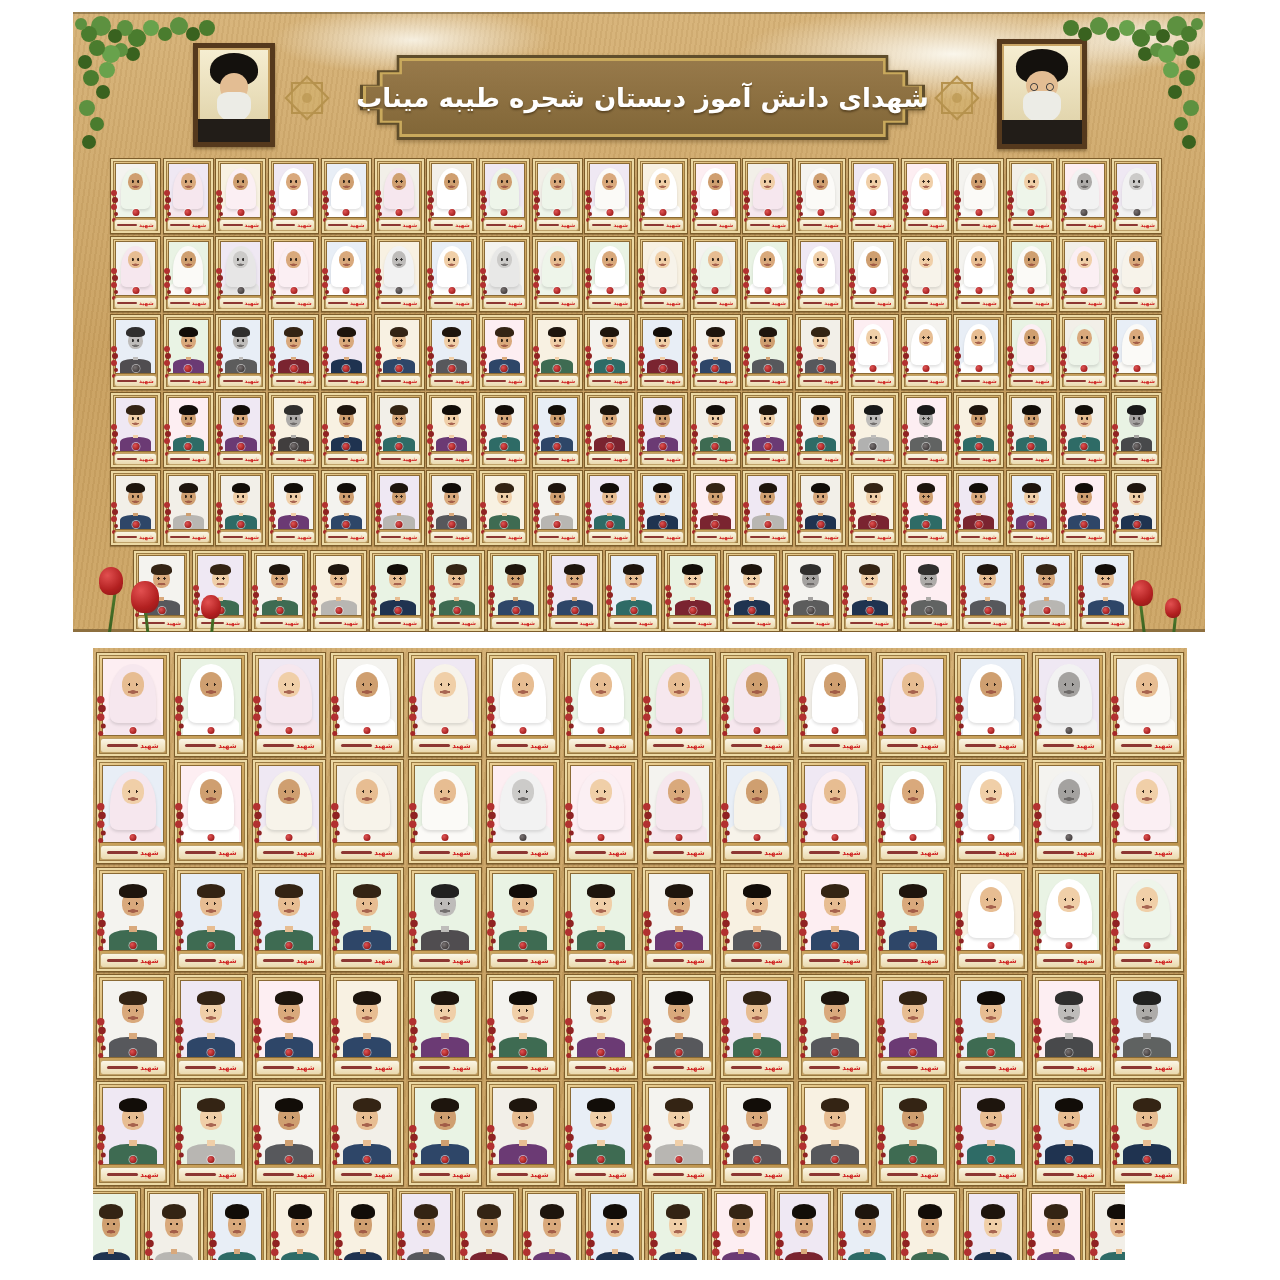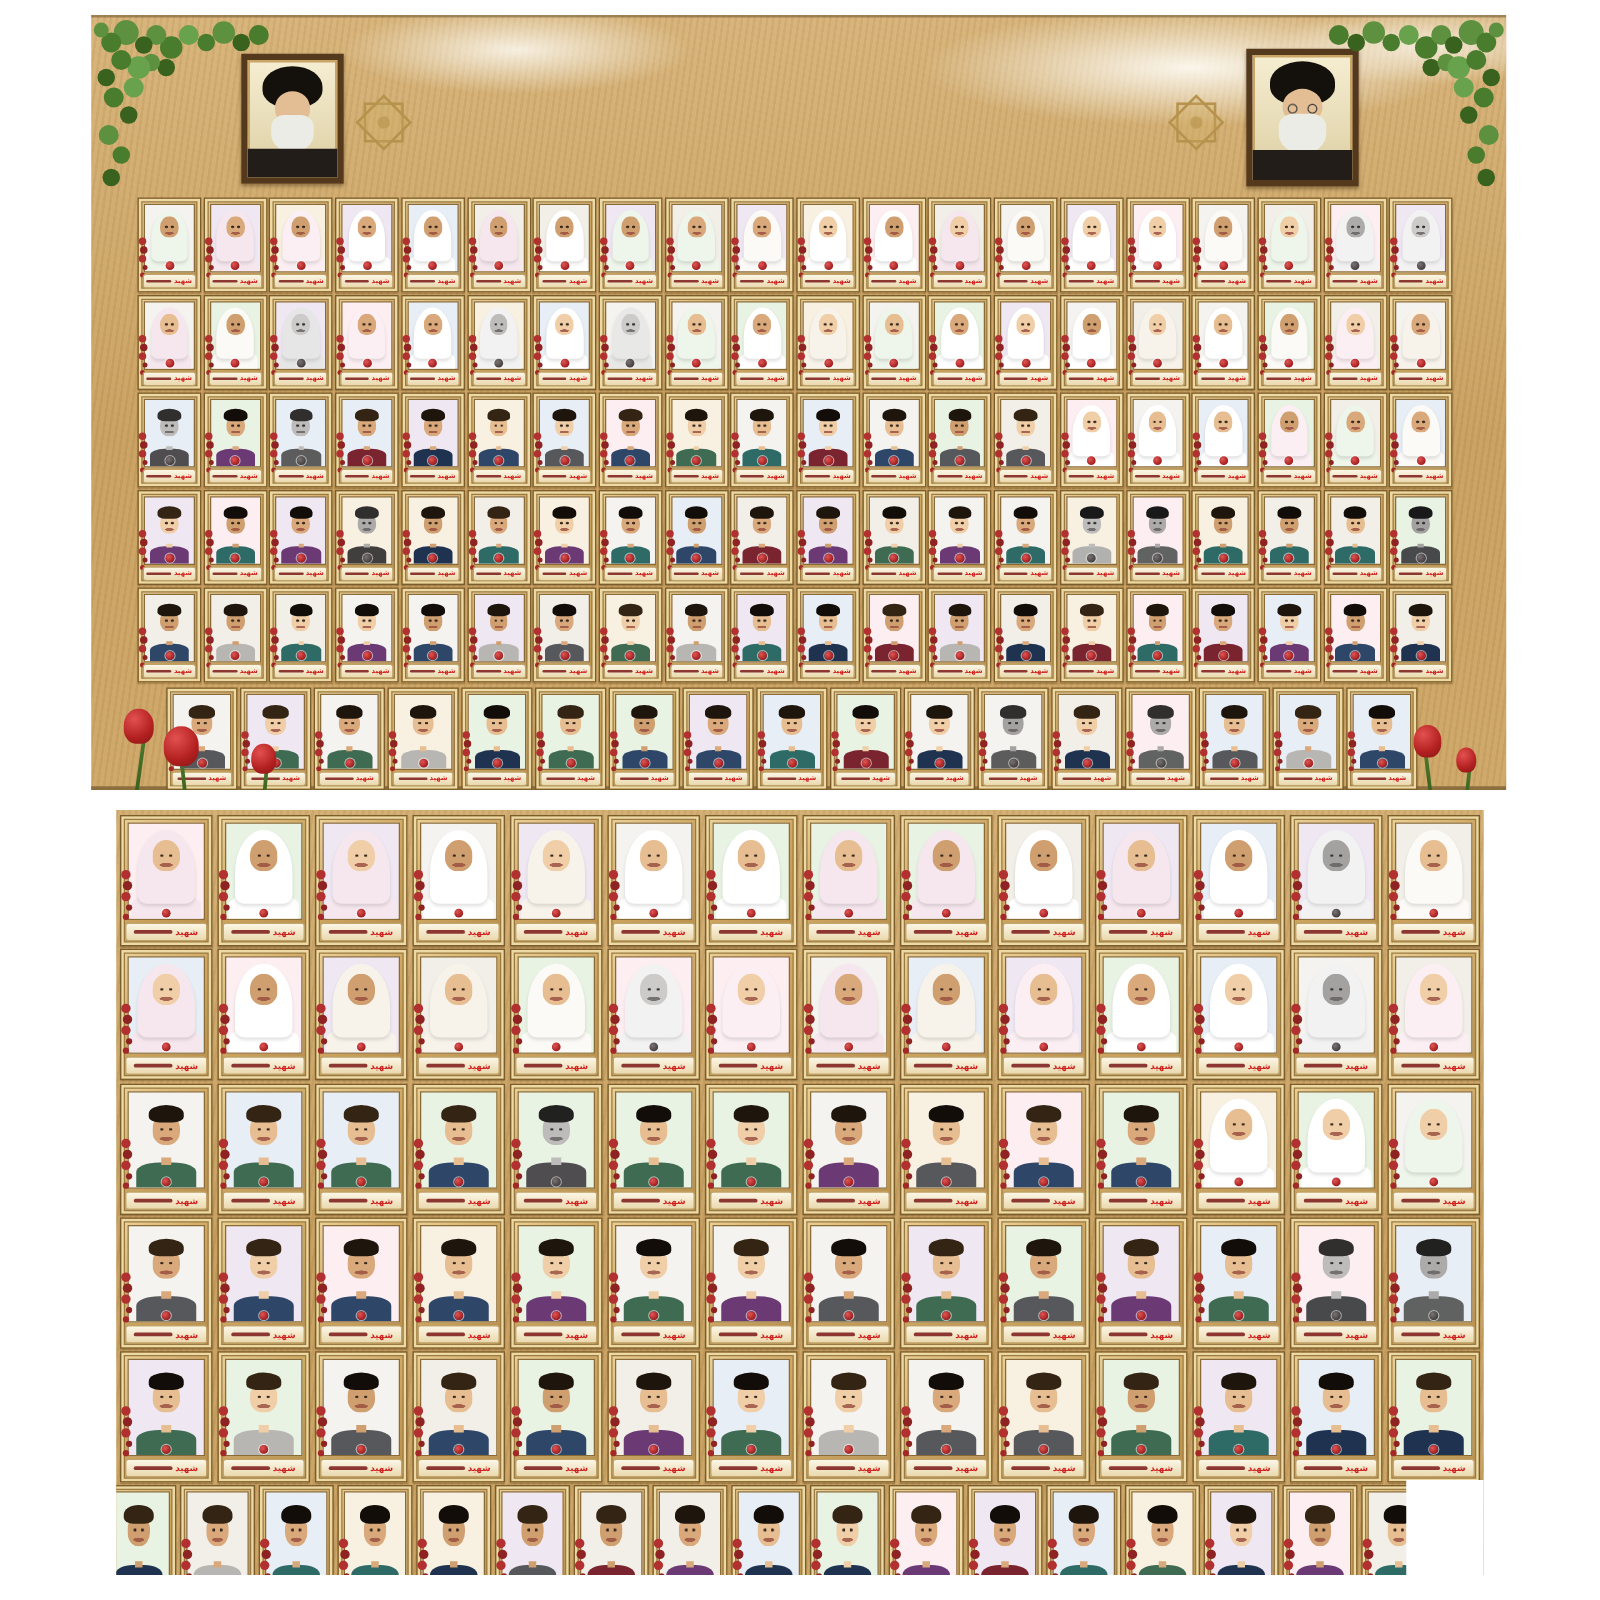--- a/index.html
+++ b/index.html
@@ -122,20 +122,26 @@
   <div class="ivy left"></div>
   <div class="ivy right"></div>
 
   <div class="star" style="left:211px;top:63px;">
       <i></i>
     </div>
   <div class="star" style="left:861px;top:63px;">
       <i></i>
     </div>
 
+  <div class="banner">
+    <div class="b1"></div>
+    <div class="b2"></div>
+    <div class="b3"></div>
+    <div class="banner-text">شهدای دانش آموز دبستان شجره طیبه میناب</div>
+  </div>
 
   <div class="leader" style="left:120px;top:31px;width:72px;height:94px;">
     <div class="l-turban"></div>
     <div class="l-face"></div>
     <div class="l-beard"></div>
     <div class="l-robe"></div>
   </div>
   <div class="leader" style="left:924px;top:27px;width:80px;height:100px;">
     <div class="l-turban"></div>
     <div class="l-face"></div>

